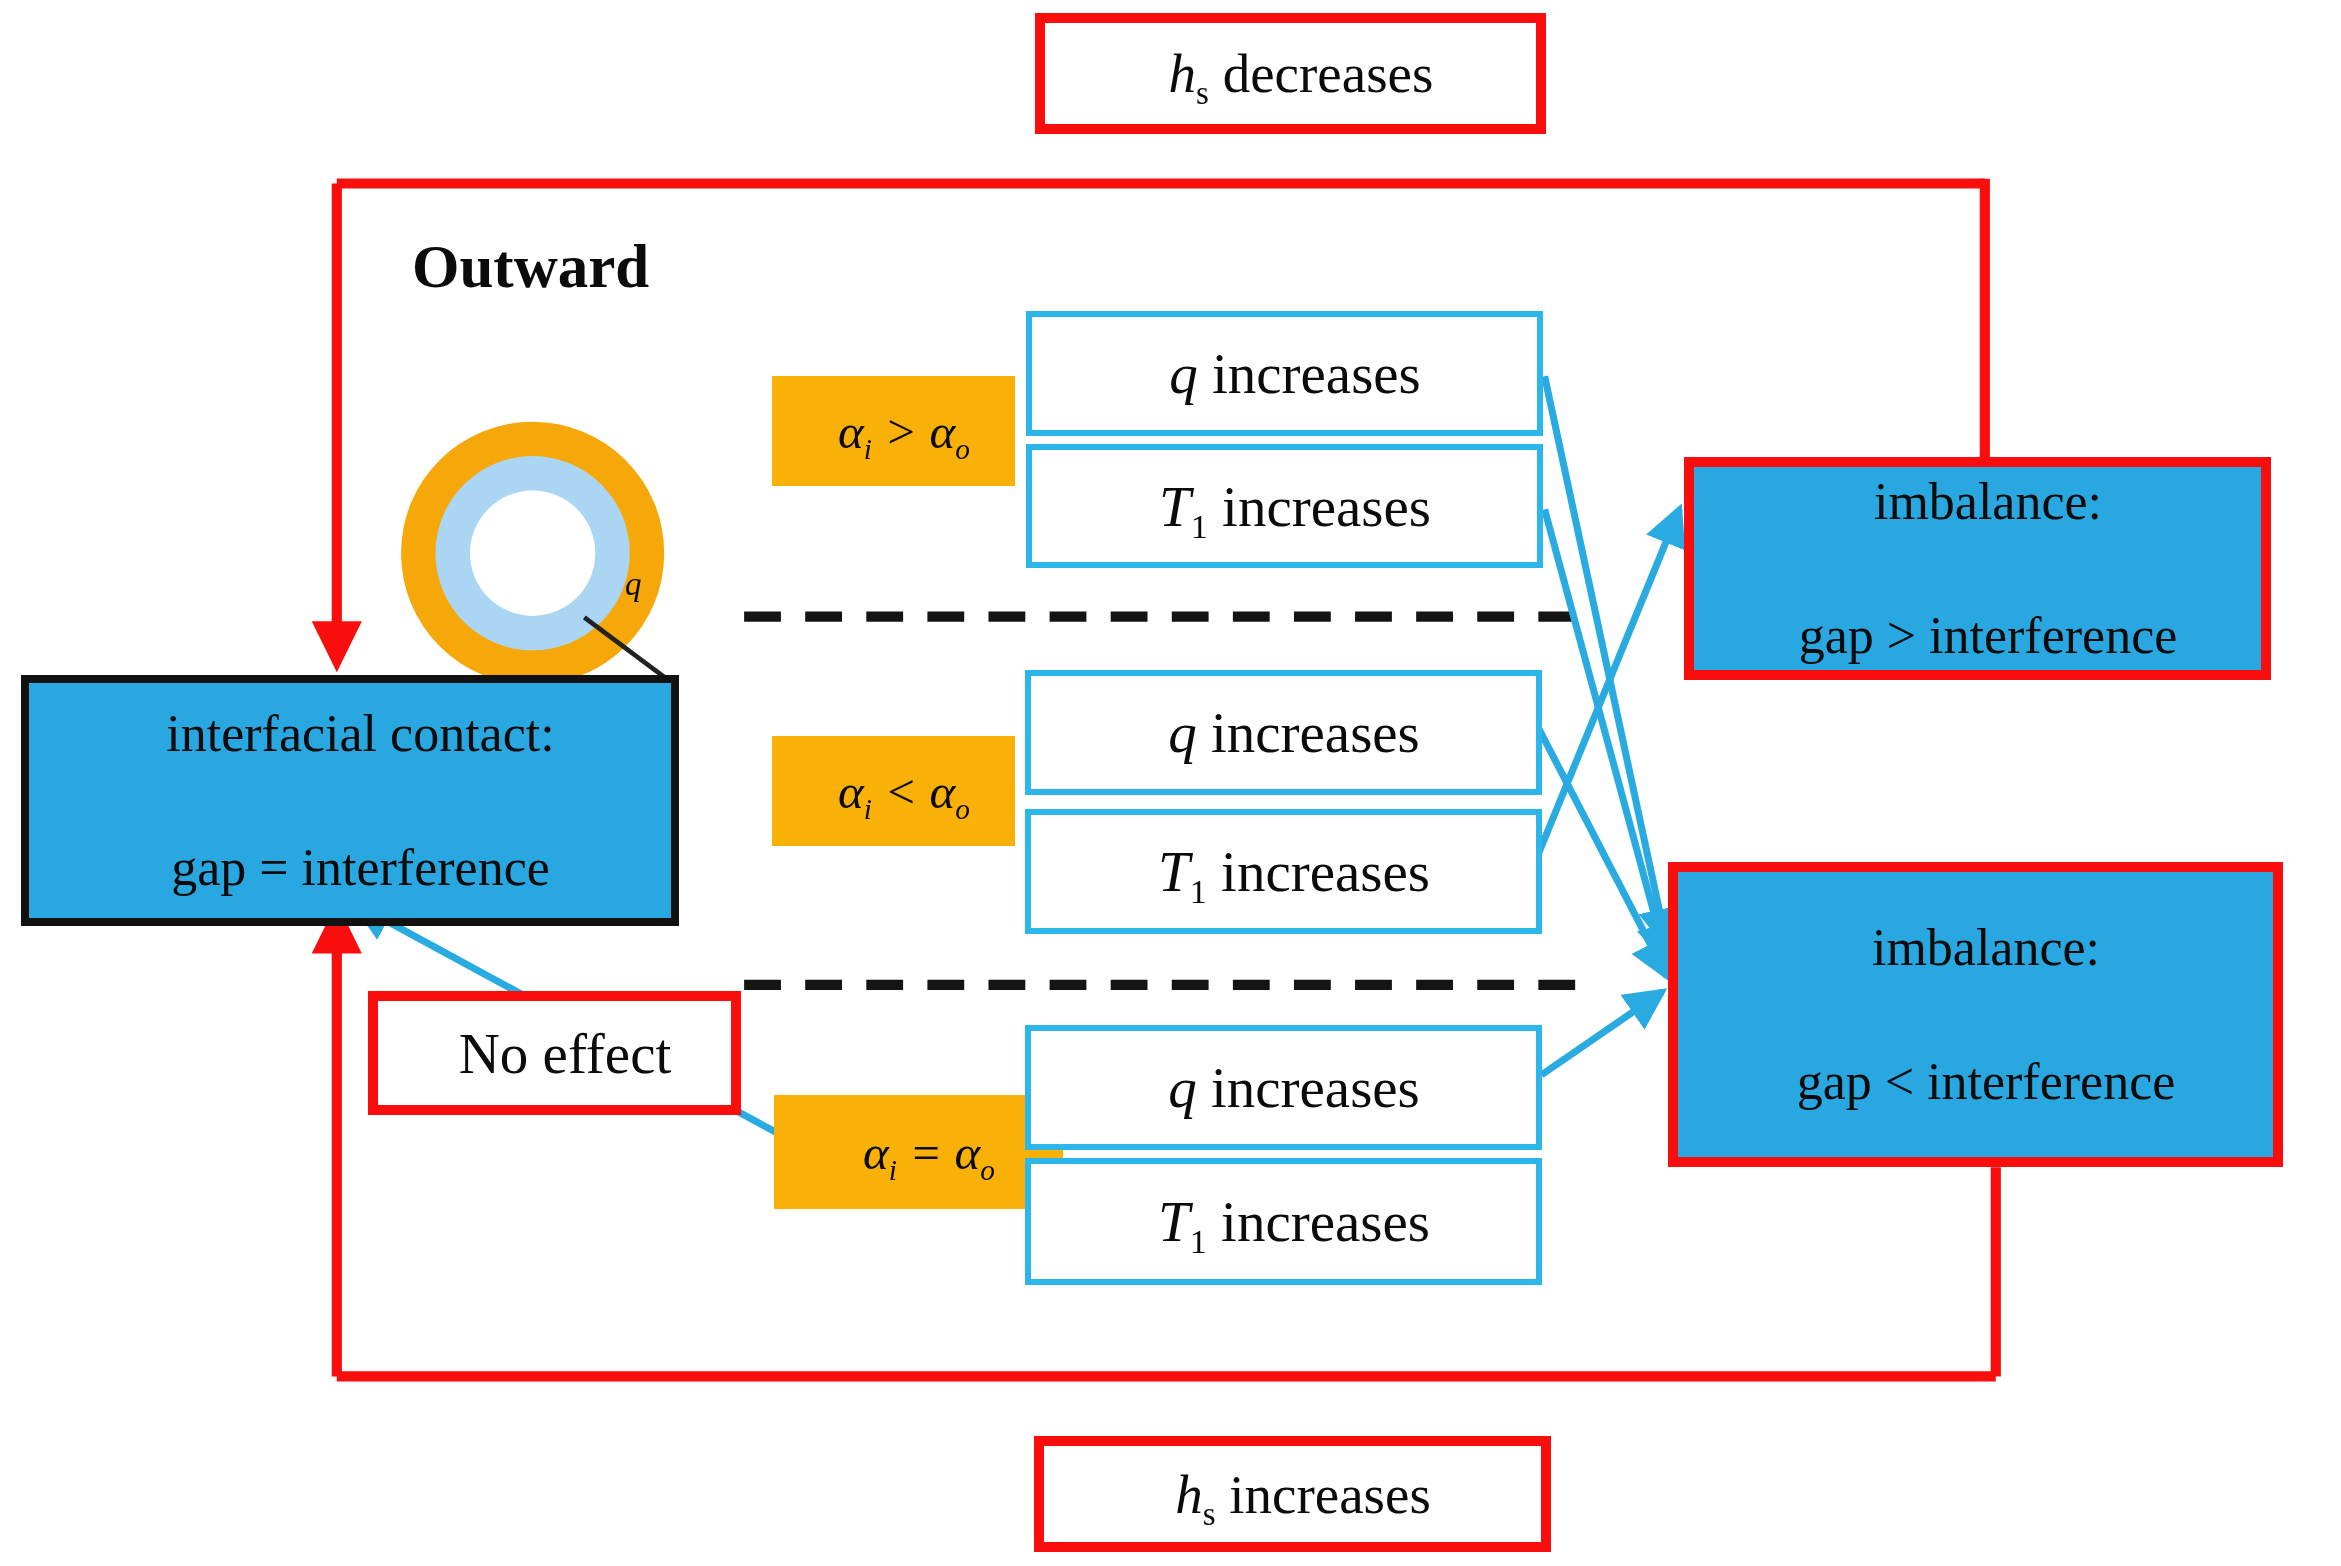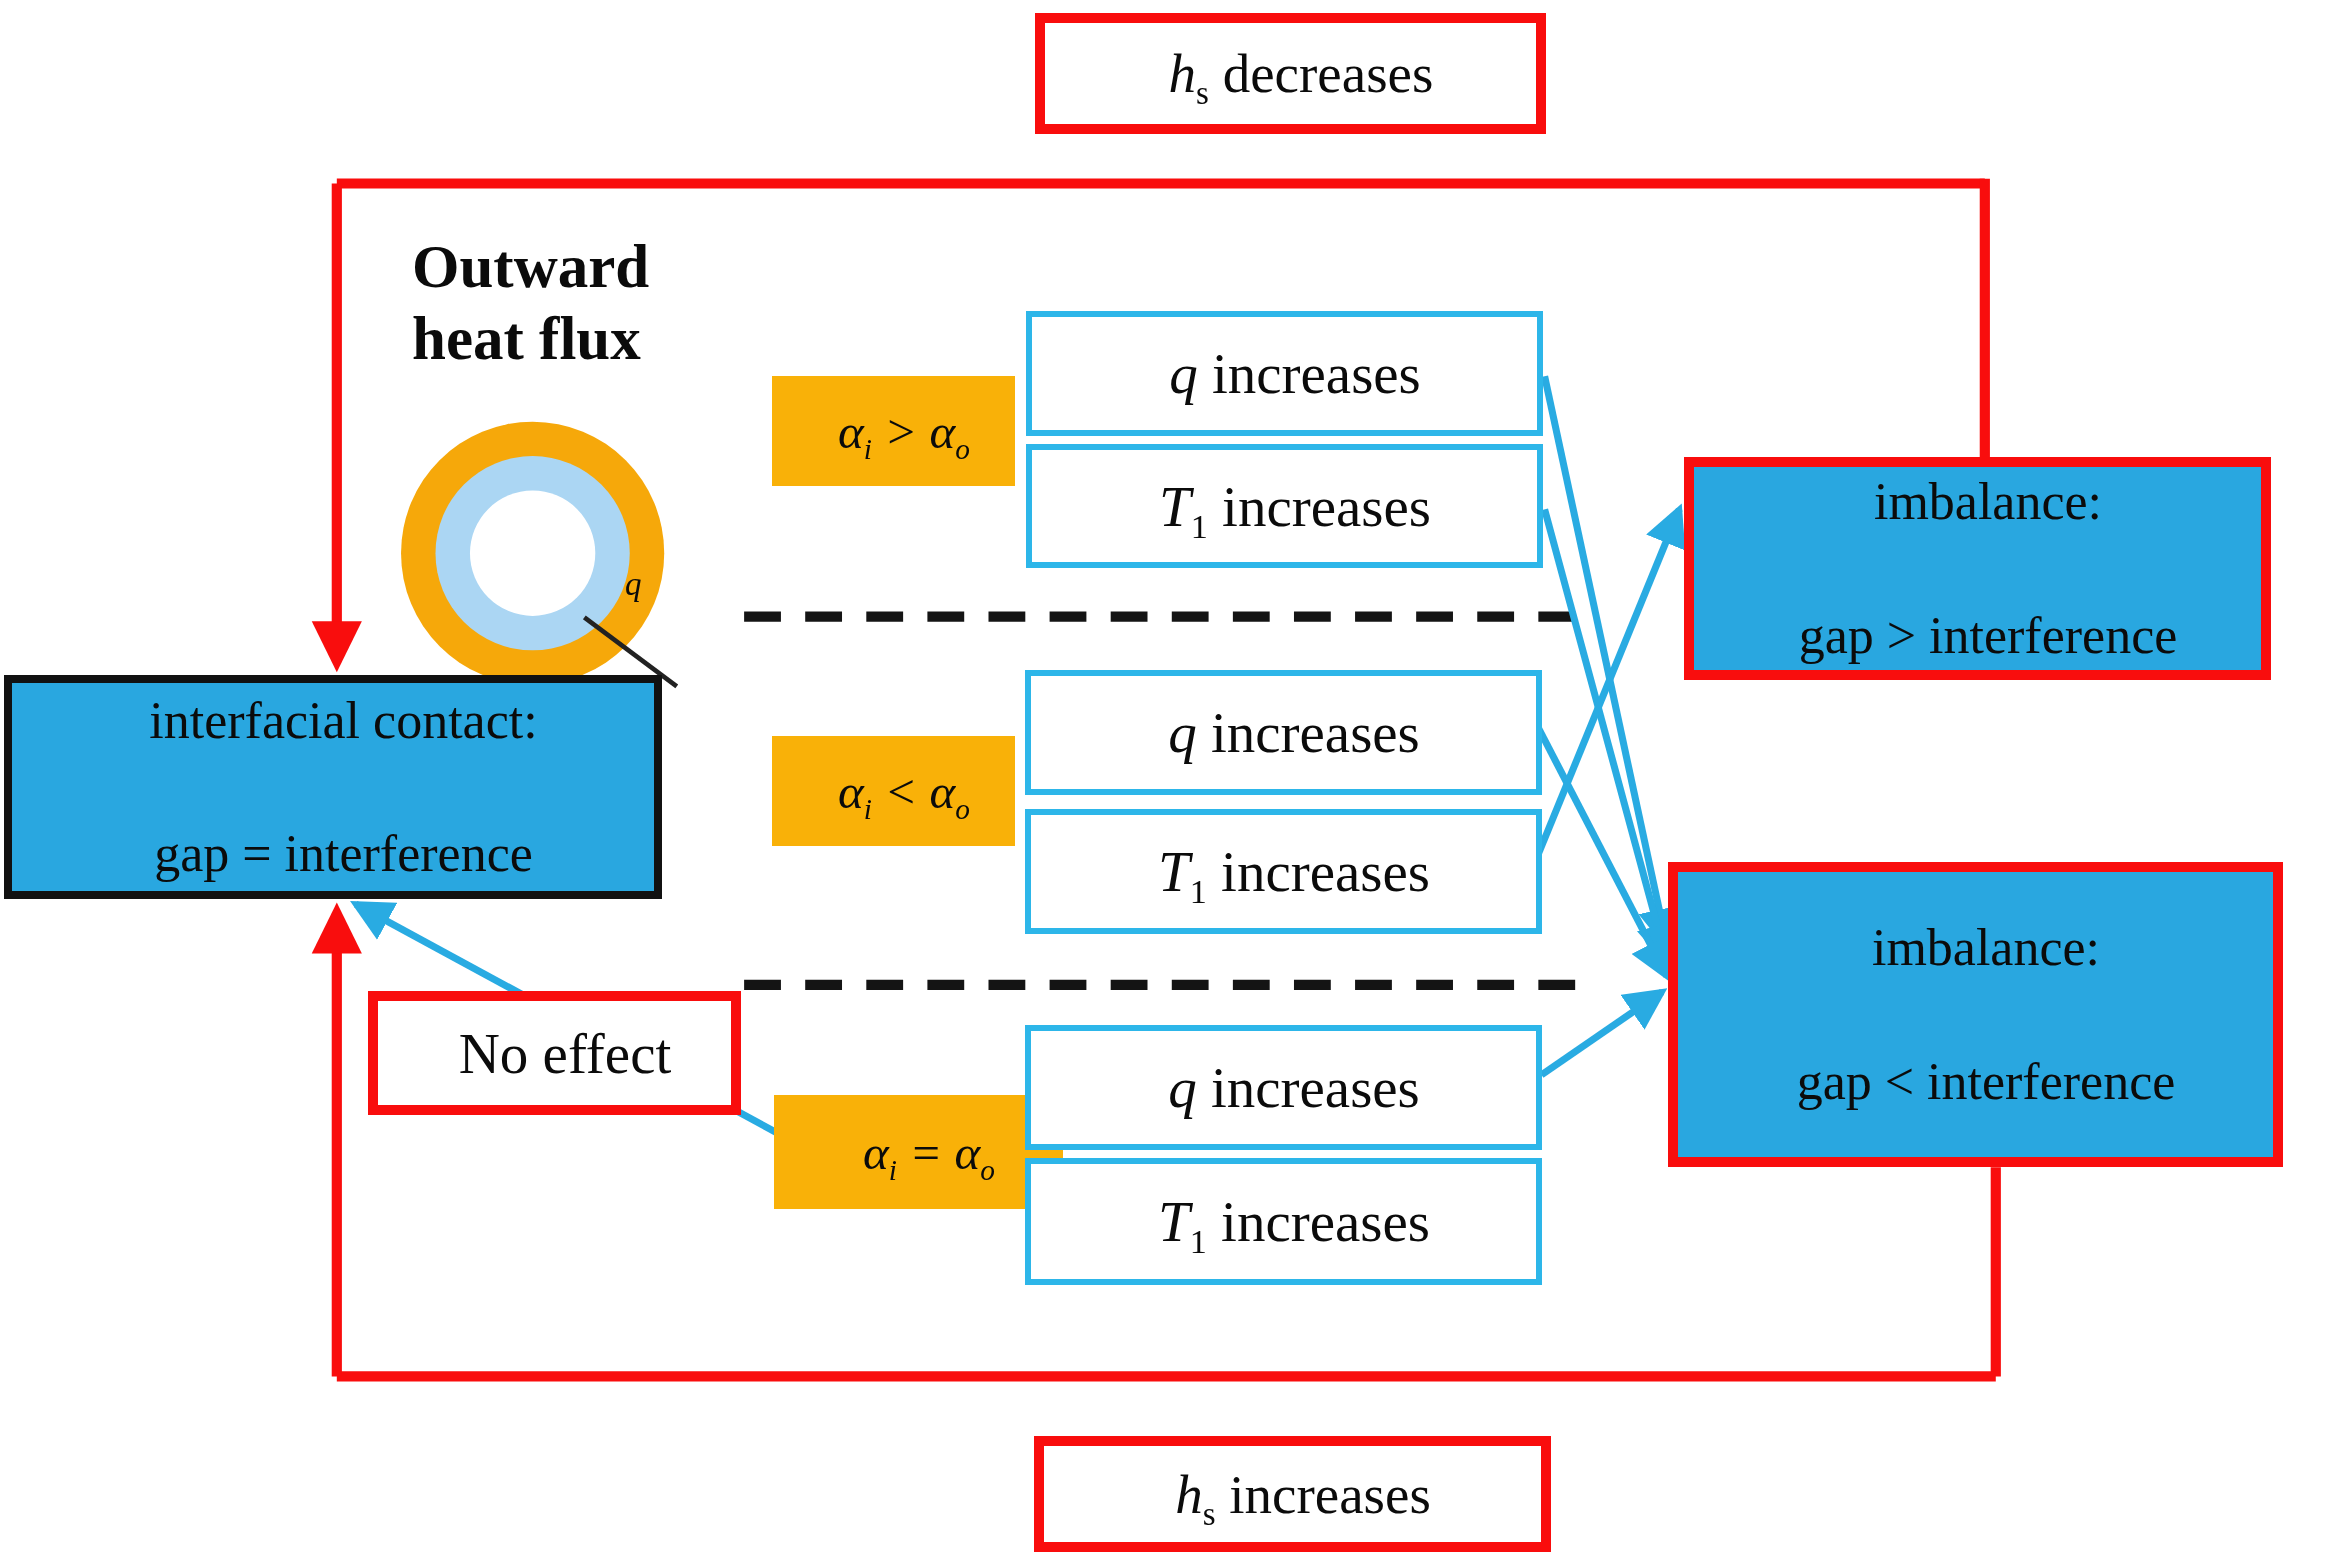--- a/index.html
+++ b/index.html
@@ -67,21 +67,20 @@
       <path d="M992 1446 L454 1154" marker-end="url(#ca)"></path>
     </g>
   </svg>
 
   <div class="box red-border banner" style="left:1035px;top:12.5px;width:511px;height:121px;">
     <span><span class="v">h</span><sub>s</sub><span> decreases</span></span>
   </div>
 
   <div class="heading" style="left:389px;top:231px;">
     <div>Outward</div>
-    <div>heat flux</div>
   </div>
   <div class="qlabel" style="left:625px;top:566px;">q</div>
 
   <div class="box orange-fill alpha-text" style="left:772px;top:376px;width:243px;height:110px;">
     <span><span class="v">α</span><sub class="it">i</sub><span> &gt; </span><span class="v">α</span><sub class="it">o</sub></span>
   </div>
   <div class="box orange-fill alpha-text" style="left:772px;top:736px;width:243px;height:110px;">
     <span><span class="v">α</span><sub class="it">i</sub><span> &lt; </span><span class="v">α</span><sub class="it">o</sub></span>
   </div>
   <div class="box orange-fill alpha-text" style="left:774px;top:1095px;width:289px;height:114px;">
@@ -100,21 +99,21 @@
   <div class="box cyan-border serif-row" style="left:1025px;top:809px;width:517px;height:125px;">
     <span><span class="v">T</span><sub>1</sub><span> increases</span></span>
   </div>
   <div class="box cyan-border serif-row" style="left:1025px;top:1025px;width:517px;height:125px;">
     <span><span class="v">q</span><sub></sub><span> increases</span></span>
   </div>
   <div class="box cyan-border serif-row" style="left:1025px;top:1158px;width:517px;height:127px;">
     <span><span class="v">T</span><sub>1</sub><span> increases</span></span>
   </div>
 
-  <div class="box blue-fill black-border serif-lg" style="left:4px;top:675px;width:658px;height:224px;">
+  <div class="box blue-fill black-border serif-lg" style="left:21px;top:675px;width:658px;height:251px;">
     <div>interfacial contact:</div>
     <div>gap = interference</div>
   </div>
 
   <div class="box red-border serif-row" style="left:368px;top:991px;width:373px;height:124px;">
     <span>No effect</span>
   </div>
 
   <div class="box blue-fill red-border serif-lg" style="left:1684px;top:457px;width:587px;height:223px;">
     <div>imbalance:</div>

